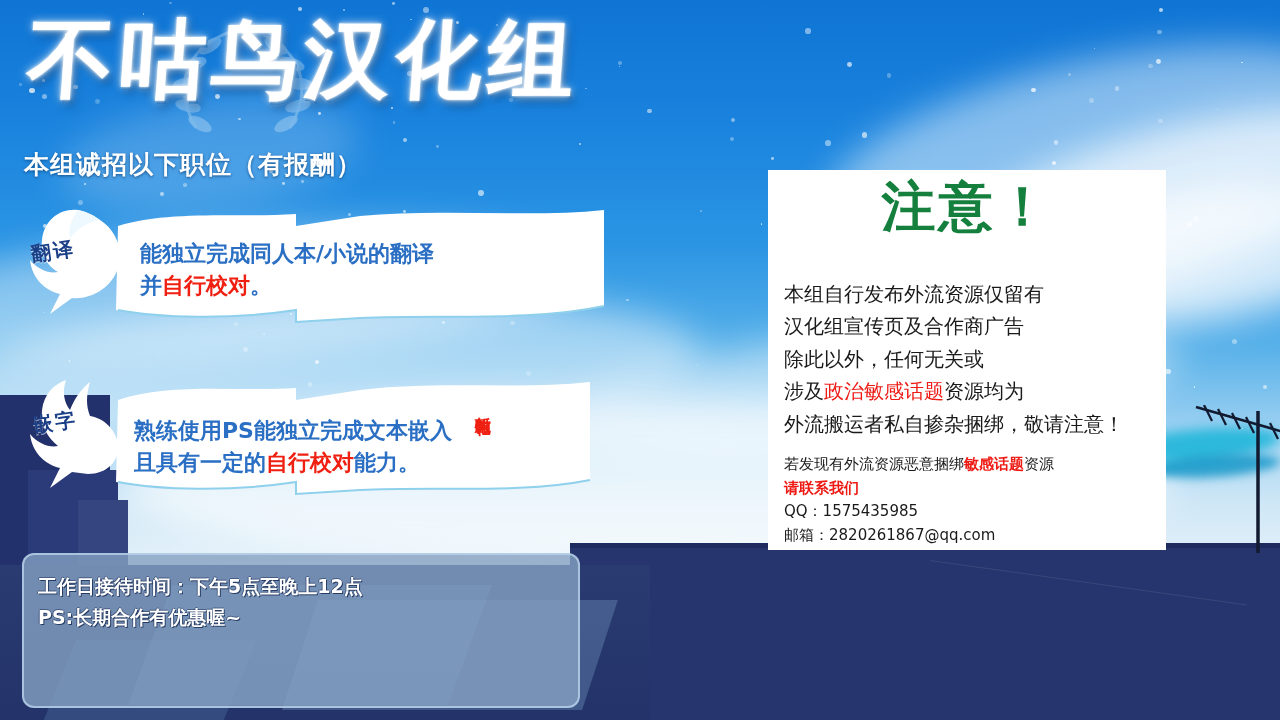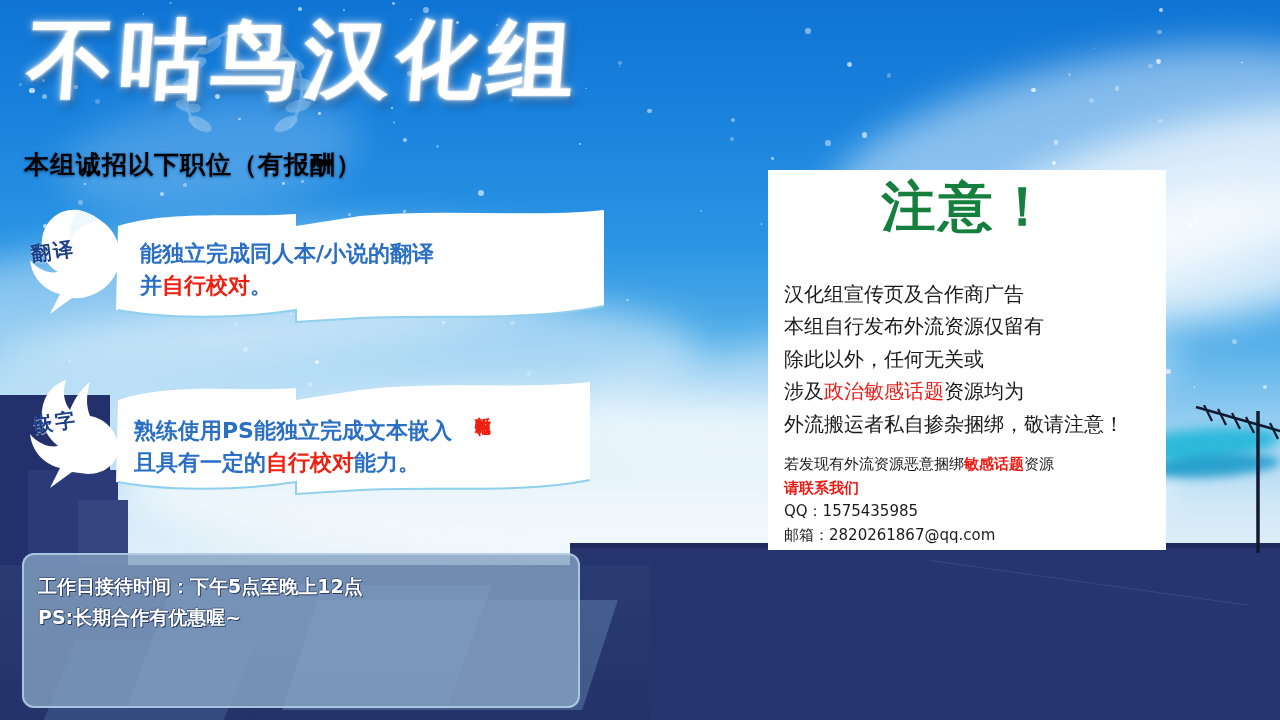--- a/index.html
+++ b/index.html
@@ -132,21 +132,21 @@
     width: 190px; height: 120px;
     opacity: .45;
   }
 
   .subtitle {
     position: absolute;
     left: 24px; top: 148px;
     font-family: "DejaVu Sans", "Liberation Sans", sans-serif;
     font-size: 25px;
     font-weight: bold;
-    color: #000000;
+    color: #ffffff;
     letter-spacing: 1px;
     white-space: nowrap;
     text-shadow: 0 1px 3px rgba(6,55,110,.75);
   }
 
   
   .banner { position: absolute; }
   .banner-text {
     position: absolute;
     font-family: "DejaVu Sans", "Liberation Sans", sans-serif;
@@ -506,22 +506,22 @@
              C 66,20 66,30 70,40 C 84,42 96,54 98,68
              C 100,86 86,98 68,98 L 52,96 L 30,112 L 40,92
              C 24,88 12,76 10,58 C 18,68 30,72 38,70
              C 28,62 20,50 22,34 C 24,18 34,8 46,4 Z" fill="#ffffff"></path>
   </svg>
   <div class="dove-label" style="left:33px; top:409px;">嵌字</div>
 
   <div class="notice">
     <div class="notice-title">注意！</div>
     <div class="notice-body" id="notice-body">
+        <div><span>本组自行发布外流资源仅留有</span></div>
         <div><span>汉化组宣传页及合作商广告</span></div>
-        <div><span>本组自行发布外流资源仅留有</span></div>
         <div><span>除此以外，任何无关或</span></div>
         <div><span>涉及</span><span class="hl">政治敏感话题</span><span>资源均为</span></div>
         <div><span>外流搬运者私自掺杂捆绑，敬请注意！</span></div>
       </div>
     <div class="notice-sub" id="notice-sub">
         <div><span>若发现有外流资源恶意捆绑</span><span class="hl">敏感话题</span><span>资源</span></div>
         <div><span class="hl">请联系我们</span></div>
         <div><span>QQ：1575435985</span></div>
         <div><span>邮箱：2820261867@qq.com</span></div>
       </div>

